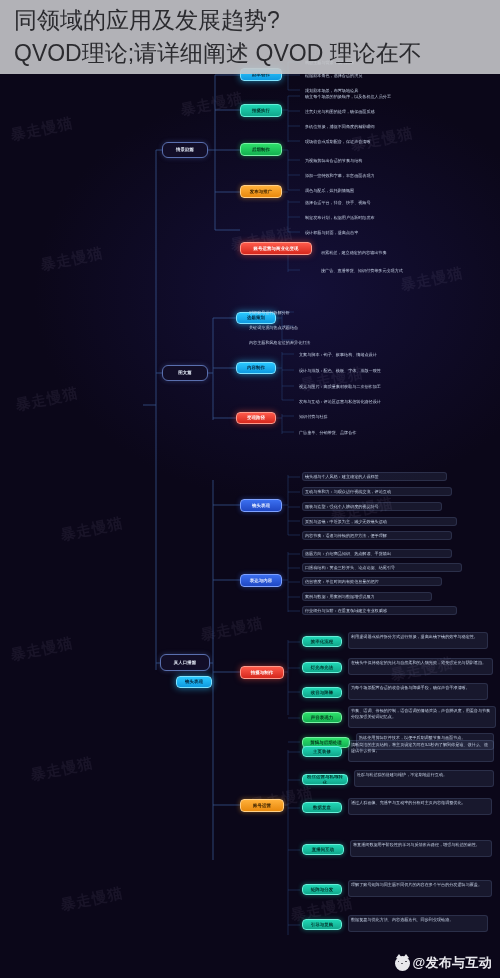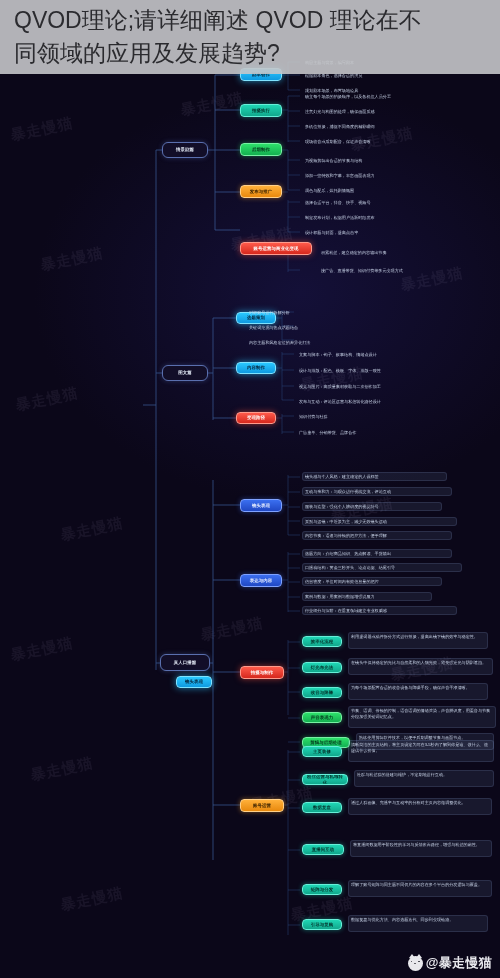--- a/index.html
+++ b/index.html
@@ -233,29 +233,29 @@
     <div class="leaf" style="left:350px;top:840px;width:142px;height:17px;">将直播间数据用于阶段性的学习与反馈改善路径，增强与粉丝的黏性。</div>
     <div class="node sub-teal" style="left:302px;top:884px;width:40px;height:11px;">矩阵与分发</div>
     <div class="leaf" style="left:348px;top:880px;width:144px;height:17px;">理解了账号矩阵与同主题不同切片的内容在多个平台的分发逻辑与覆盖。</div>
     <div class="node sub-teal" style="left:302px;top:919px;width:40px;height:11px;">引导与复购</div>
     <div class="leaf" style="left:348px;top:915px;width:140px;height:17px;">数据复盘与优化方法、内容选题迭代、同步到变现链路。</div>
 
   </div>
 
   <div class="title-banner">
     <div class="title-text">
+      <div>同领域的应用及发展趋势?</div>
       <div>QVOD理论;请详细阐述 QVOD 理论在不</div>
-      <div>同领域的应用及发展趋势?</div>
     </div>
   </div>
 
   <div class="bottom-wm">
     <span class="cat-logo">
       <span class="cat-face">
         <i></i>
           <i></i>
           <u></u>
       </span>
     </span>
-    <span class="wm-text">@暴走慢猫</span>
+    <span class="wm-text">@发布与互动</span>
   </div>
 
 </div>
 
 </body></html>

